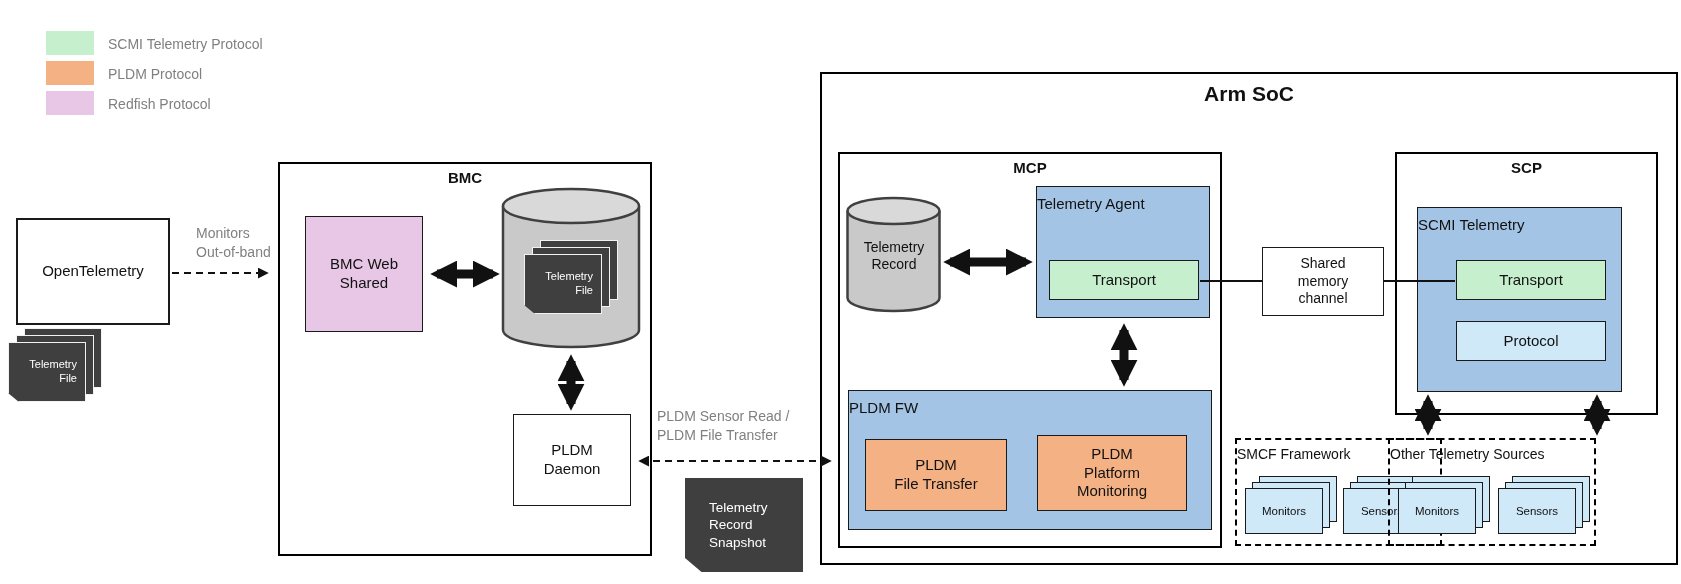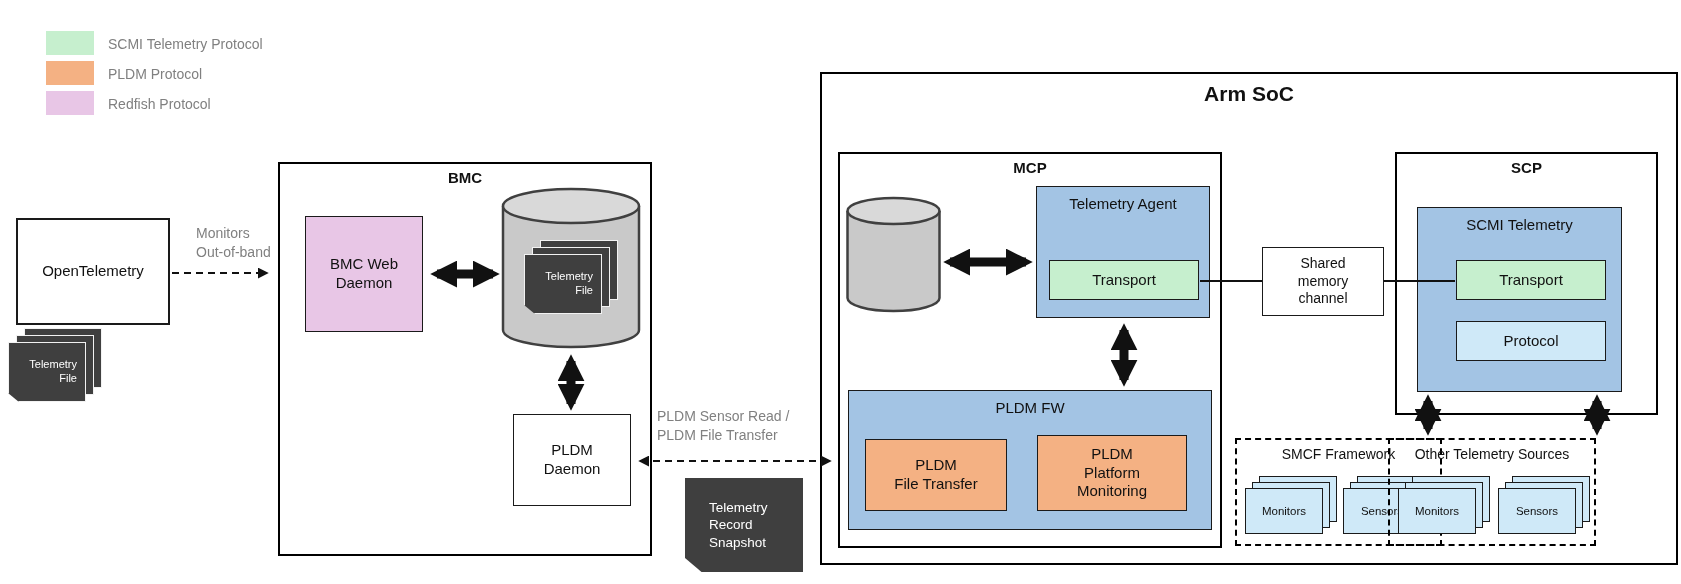--- a/index.html
+++ b/index.html
@@ -2,21 +2,21 @@
 <html><head>
 <meta charset="utf-8">
 <style>
   html,body{margin:0;padding:0;background:#fff;}
   body{font-family:"Liberation Sans",sans-serif;color:#111;}
   #canvas{position:relative;width:1681px;height:584px;background:#fff;overflow:hidden;}
   .abs{position:absolute;box-sizing:border-box;}
   .flexc{display:flex;align-items:center;justify-content:center;text-align:center;line-height:1.25;}
   .frame{border:2px solid #000;}
   .ctitle{position:absolute;top:5px;left:0;right:0;text-align:center;font-weight:bold;font-size:15px;}
-  .btitle{position:absolute;top:8px;left:0;right:0;text-align:center;font-size:15px;}
+  .btitle{position:absolute;top:8px;left:0;right:0;font-size:15px;}
   .box{border:1.5px solid #1a1a1a;background:#fff;font-size:15px;box-sizing:border-box;}
   .green{background:#c6efce;}
   .orange{background:#f4b183;}
   .pink{background:#e8c6e6;}
   .blue{background:#a3c4e4;}
   .lblue{background:#cfe9f8;}
   .graytxt{color:#808080;font-size:14px;line-height:1.35;}
   .prewrap{white-space:pre-line;}
   .doc{clip-path:polygon(0 0,100% 0,100% 100%,14% 100%,0 85%);background:#3f3f3f;color:#fff;}
   .stack{position:absolute;}
@@ -48,21 +48,21 @@
     <div class="layer doc darkdoc flexc" style="left:0;top:14px;width:78px;height:60px;padding:0 8px;">Telemetry File</div>
   </div>
 
   <div class="abs graytxt prewrap" style="left:196px;top:224px;">Monitors
 Out-of-band</div>
 
   <div class="abs frame" style="left:278px;top:162px;width:374px;height:394px;">
     <div class="ctitle">BMC</div>
   </div>
 
-  <div class="abs box pink flexc" style="left:305px;top:216px;width:118px;height:116px;padding:0 10px;">BMC Web Daemon</div>
+  <div class="abs box pink flexc" style="left:305px;top:216px;width:118px;height:116px;padding:0 10px;">BMC Web Shared</div>
 
   <svg class="abs" style="left:500px;top:186px;" width="142" height="164" viewBox="0 0 142 164">
     <path d="M3 20 v124 a68 17 0 0 0 136 0 V20" fill="#c9c9c9" stroke="#404040" stroke-width="2.5"></path>
     <ellipse cx="71" cy="20" rx="68" ry="17" fill="#d9d9d9" stroke="#404040" stroke-width="2.5"></ellipse>
   </svg>
 
   <div class="stack" style="left:524px;top:240px;width:96px;height:76px;">
     <div class="layer doc darkdoc" style="left:16px;top:0;width:78px;height:60px;"></div>
     <div class="layer doc darkdoc" style="left:8px;top:7px;width:78px;height:60px;"></div>
     <div class="layer doc darkdoc flexc" style="left:0;top:14px;width:78px;height:60px;padding:0 8px;">Telemetry File</div>
@@ -80,20 +80,21 @@
   </div>
 
   <div class="abs frame" style="left:838px;top:152px;width:384px;height:396px;">
     <div class="ctitle">MCP</div>
   </div>
 
   <svg class="abs" style="left:845px;top:196px;" width="97" height="117" viewBox="0 0 97 117">
     <path d="M2.5 15 v87 a46 13 0 0 0 92 0 V15" fill="#c9c9c9" stroke="#404040" stroke-width="2.5"></path>
     <ellipse cx="48.5" cy="15" rx="46" ry="13" fill="#d9d9d9" stroke="#404040" stroke-width="2.5"></ellipse>
   </svg>
+  <div class="abs flexc" style="left:850px;top:228px;width:88px;height:56px;font-size:14px;">Telemetry Record</div>
 
   <div class="abs box blue" style="left:1036px;top:186px;width:174px;height:132px;">
     <div class="btitle">Telemetry Agent</div>
     <div class="abs box green flexc" style="left:12px;top:73px;width:150px;height:40px;">Transport</div>
   </div>
 
   <div class="abs box blue" style="left:848px;top:390px;width:364px;height:140px;">
     <div class="btitle">PLDM FW</div>
     <div class="abs box orange flexc prewrap" style="left:16px;top:48px;width:142px;height:72px;">PLDM
 File Transfer</div>

